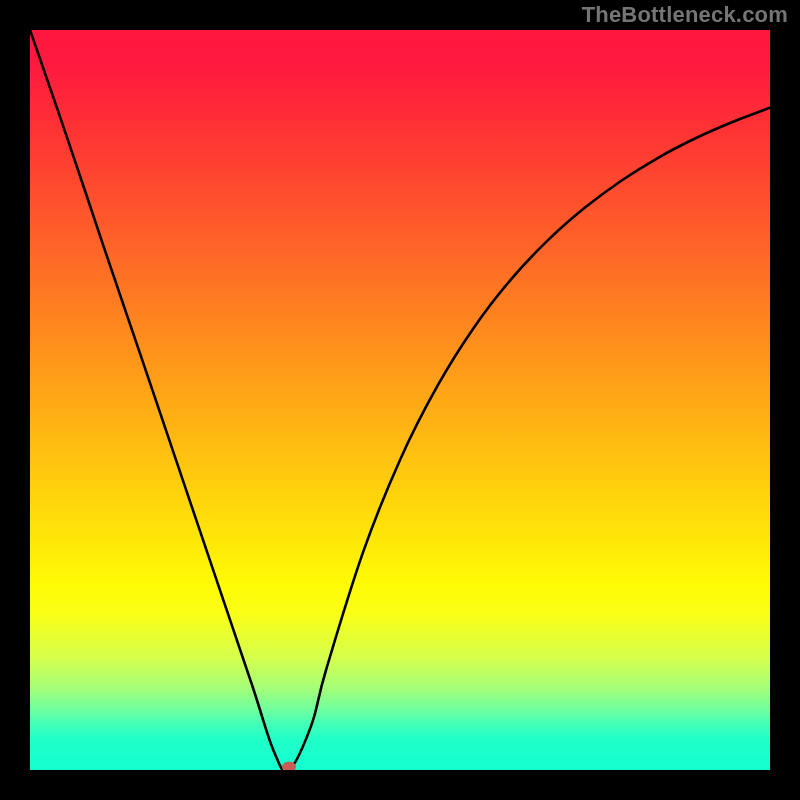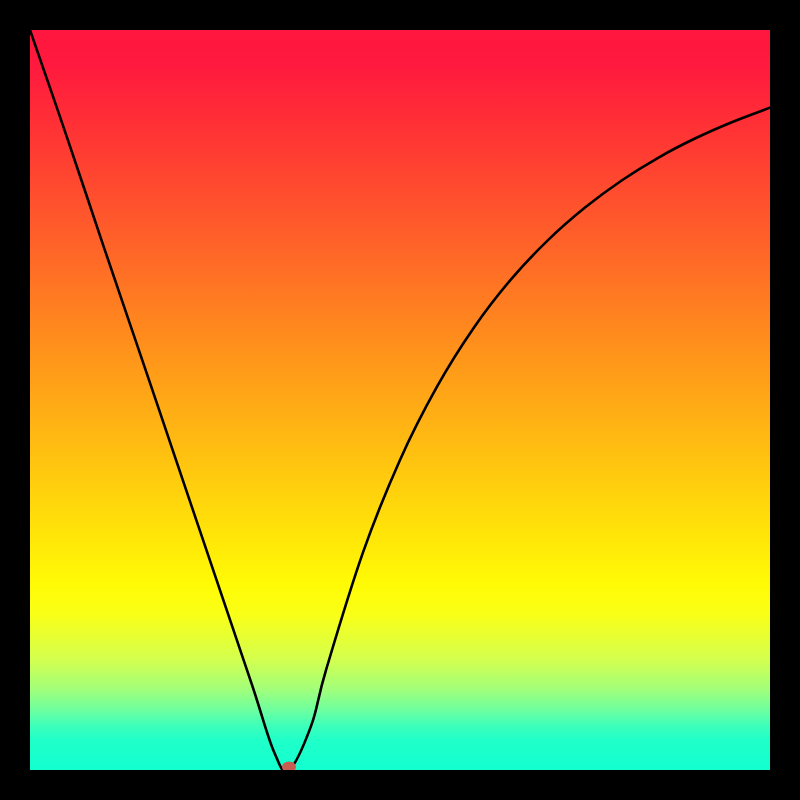--- a/index.html
+++ b/index.html
@@ -71,20 +71,21 @@
     background: #c85d52;
     border-radius: 50%;
     transform: translate(-50%, -50%);
     z-index: 12;
   }
 </style>
 </head>
 <body>
 
 <div class="frame">
+  <div class="watermark">TheBottleneck.com</div>
 
   <div class="plot-area">
     <div class="gradient"></div>
 
     <svg class="curve" viewBox="0 0 740 740" preserveAspectRatio="none">
       <path id="curve-path" fill="none" stroke="#000" stroke-width="2.6" stroke-linecap="round" stroke-linejoin="round" d="M 0,0 C 6.66,19.31400000000001 23.68,68.13920000000006 37,107.30000000000007 C 50.32,146.46080000000006 60.68,178.13280000000006 74,217.56000000000006 C 87.32,256.98720000000003 97.68,287.04600000000005 111,326.34000000000003 C 124.32,365.634 134.68,396.4328 148,435.85999999999996 C 161.32,475.2871999999999 171.68,505.9528 185,545.38 C 198.32,584.8072 211.344,623.0652 222,654.9 C 232.656,686.7348 237.54000000000002,706.922 244.20000000000002,722.24 C 250.86,737.558 252.34,744.7952 259,740 C 265.65999999999997,735.2048 274.53999999999996,713.582 281.2,695.6 C 287.86,677.618 286.676,671.2688 296,640.1 C 305.324,608.9312 319.68,560.2688 333,522.44 C 346.32,484.61120000000005 356.68,459.7768 370,429.94 C 383.32,400.1032 393.68000000000006,380.5228 407.00000000000006,356.68 C 420.32000000000005,332.8372 430.68,316.794 444,297.48 C 457.32,278.16600000000005 467.68,265.09760000000006 481,249.38000000000005 C 494.32,233.66240000000005 504.68,223.08039999999997 518,210.15999999999997 C 531.32,197.23959999999997 541.68,188.38920000000005 555,177.60000000000002 C 568.32,166.8108 578.68,159.2775999999999 592,150.2199999999999 C 605.32,141.16239999999993 615.68,134.87240000000008 629,127.28000000000009 C 642.32,119.68760000000009 652.68,114.43359999999996 666,108.03999999999996 C 679.32,101.64639999999997 689.68,97.22120000000011 703,91.7600000000001 C 716.32,86.2988000000001 733.34,80.23079999999996 740,77.69999999999993"></path>
     </svg>
 
     <div id="marker" class="marker" style="left: 259px; top: 737px; background: rgb(200, 93, 82);"></div>
   </div>

